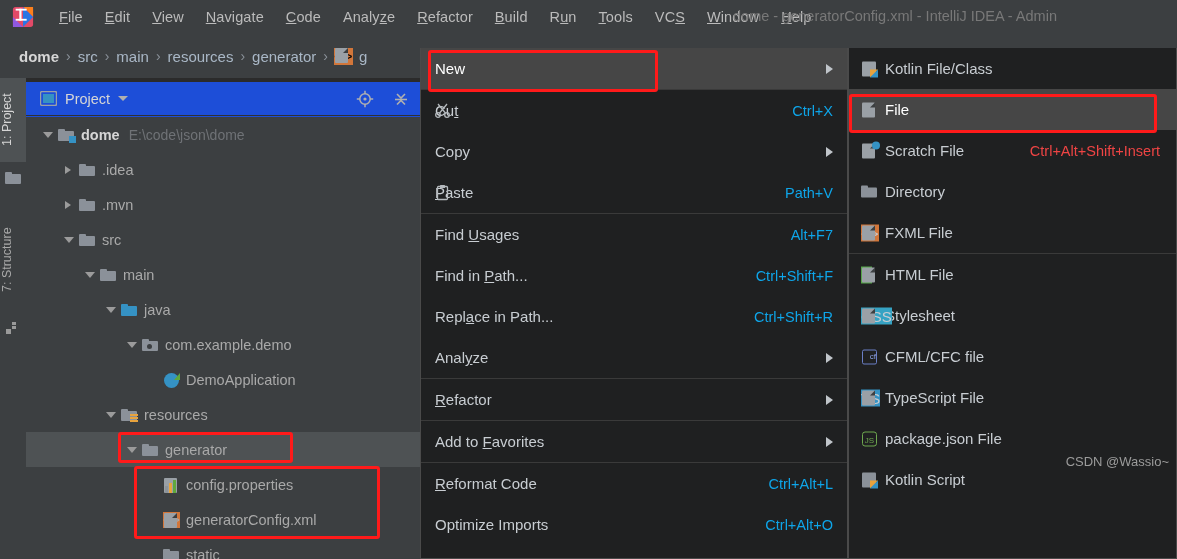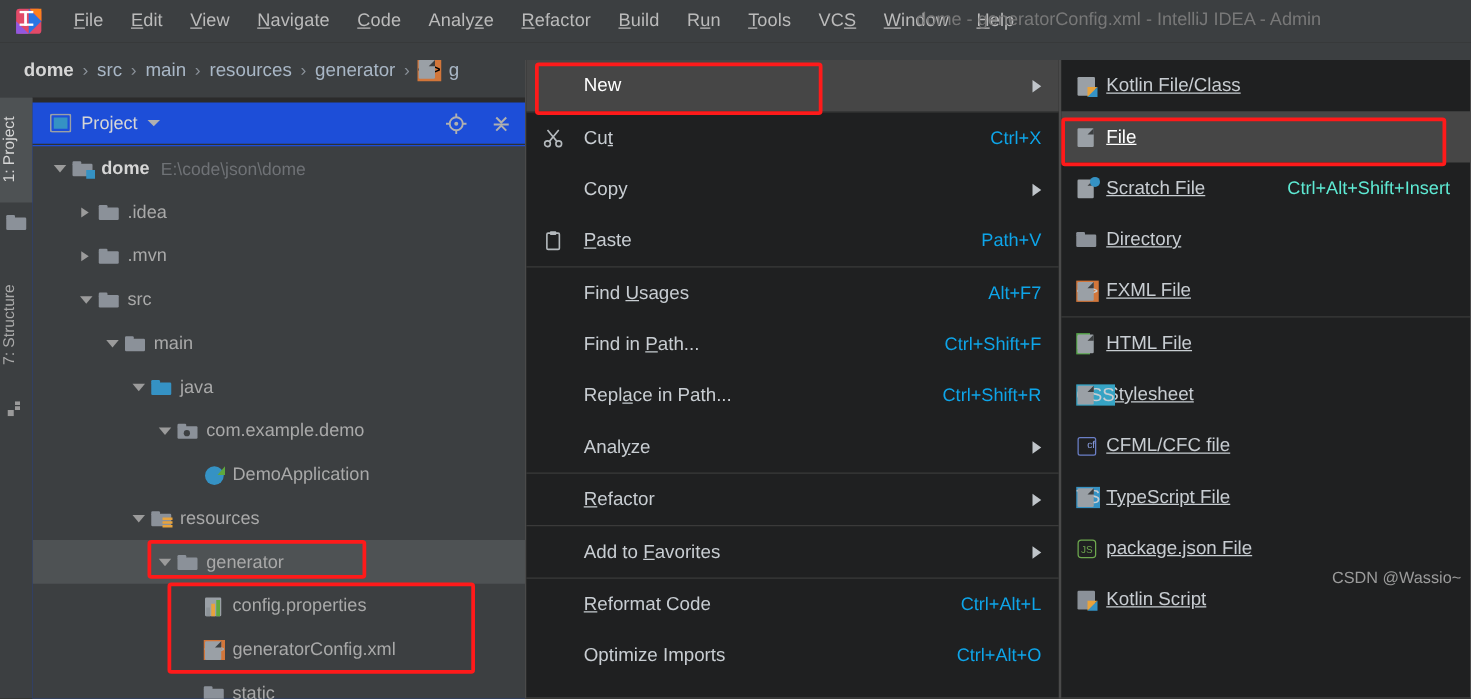--- a/index.html
+++ b/index.html
@@ -124,43 +124,43 @@
   .ctxmenu {
     position: absolute; left: 420px; top: 48px; width: 428px; height: 511px;
     background: #1f2021; border: 1px solid #4a4a4a; border-top: none;
   }
   .mrow {
     position: relative; height: 41px; display: flex; align-items: center;
     color: #c8cdd2; font-size: 15px; white-space: nowrap;
   }
   .mrow.hover { background: #464646; color: #ffffff; }
   .mrow .micon { position: absolute; left: 12px; top: 50%; transform: translateY(-50%); width: 18px; height: 18px; color: #b4b9bd; font-size: 15px; text-align: center; line-height: 18px; }
-  .mrow .mlabel { margin-left: 46px; }
+  .mrow .mlabel { margin-left: 14px; }
   .mrow .mlabel u { text-decoration: underline; }
   .mrow .mshort { position: absolute; right: 14px; color: #0ea5e9; font-size: 14.5px; }
   .mrow .marrow {
     position: absolute; right: 14px; width: 0; height: 0;
     border-top: 5px solid transparent; border-bottom: 5px solid transparent;
     border-left: 7px solid #c0c5ca;
   }
   .msep { height: 1px; background: #3a3a3a; margin: 0; }
 
   
   .submenu {
     position: absolute; left: 848px; top: 48px; width: 329px; height: 511px;
     background: #1f2021; border: 1px solid #4a4a4a; border-top: none;
   }
   .srow {
     position: relative; height: 41px; display: flex; align-items: center;
     color: #c8cdd2; font-size: 15px; white-space: nowrap;
   }
   .srow.hover { background: #464646; color: #ffffff; }
   .srow .sicon { position: absolute; left: 12px; top: 50%; transform: translateY(-50%); width: 17px; height: 17px; }
-  .srow .slabel { margin-left: 36px; text-decoration: underline; }
-  .srow .sshort { position: absolute; right: 16px; color: #5eead4; font-size: 14.5px; }
+  .srow .slabel { margin-left: 36px; }
+  .srow .sshort { position: absolute; right: 16px; color: #ef4444; font-size: 14.5px; }
 
   .kt-ico { position: absolute; left: 1px; top: 1px; width: 14px; height: 15px; background: #9aa0a6; border-radius: 1px; }
   .kt-ico .k1 { position: absolute; right: -2px; bottom: -1px; width: 0; height: 0; border-left: 8px solid #e8a33d; border-bottom: 8px solid transparent; }
   .kt-ico .k2 { position: absolute; right: -2px; bottom: -1px; width: 0; height: 0; border-right: 8px solid #3592c4; border-top: 8px solid transparent; }
   .clock { position: absolute; right: -2px; top: -1px; width: 8px; height: 8px; border-radius: 50%; background: #3592c4; }
   .cfml { position: absolute; left: 1px; top: 1px; width: 15px; height: 15px; border: 1.5px solid #6b7fc7; border-radius: 2px; color: #8fa4e8; font-size: 8px; text-align: right; line-height: 12px; }
   .npm-hex { position: absolute; left: 1px; top: 1px; width: 15px; height: 15px; color: #6ea84f; font-size: 8px; text-align: center; line-height: 15px; border: 1.5px solid #6ea84f; border-radius: 3px; }
 
   
   .redbox { position: absolute; border: 3px solid #ff1a1a; border-radius: 3px; pointer-events: none; }

